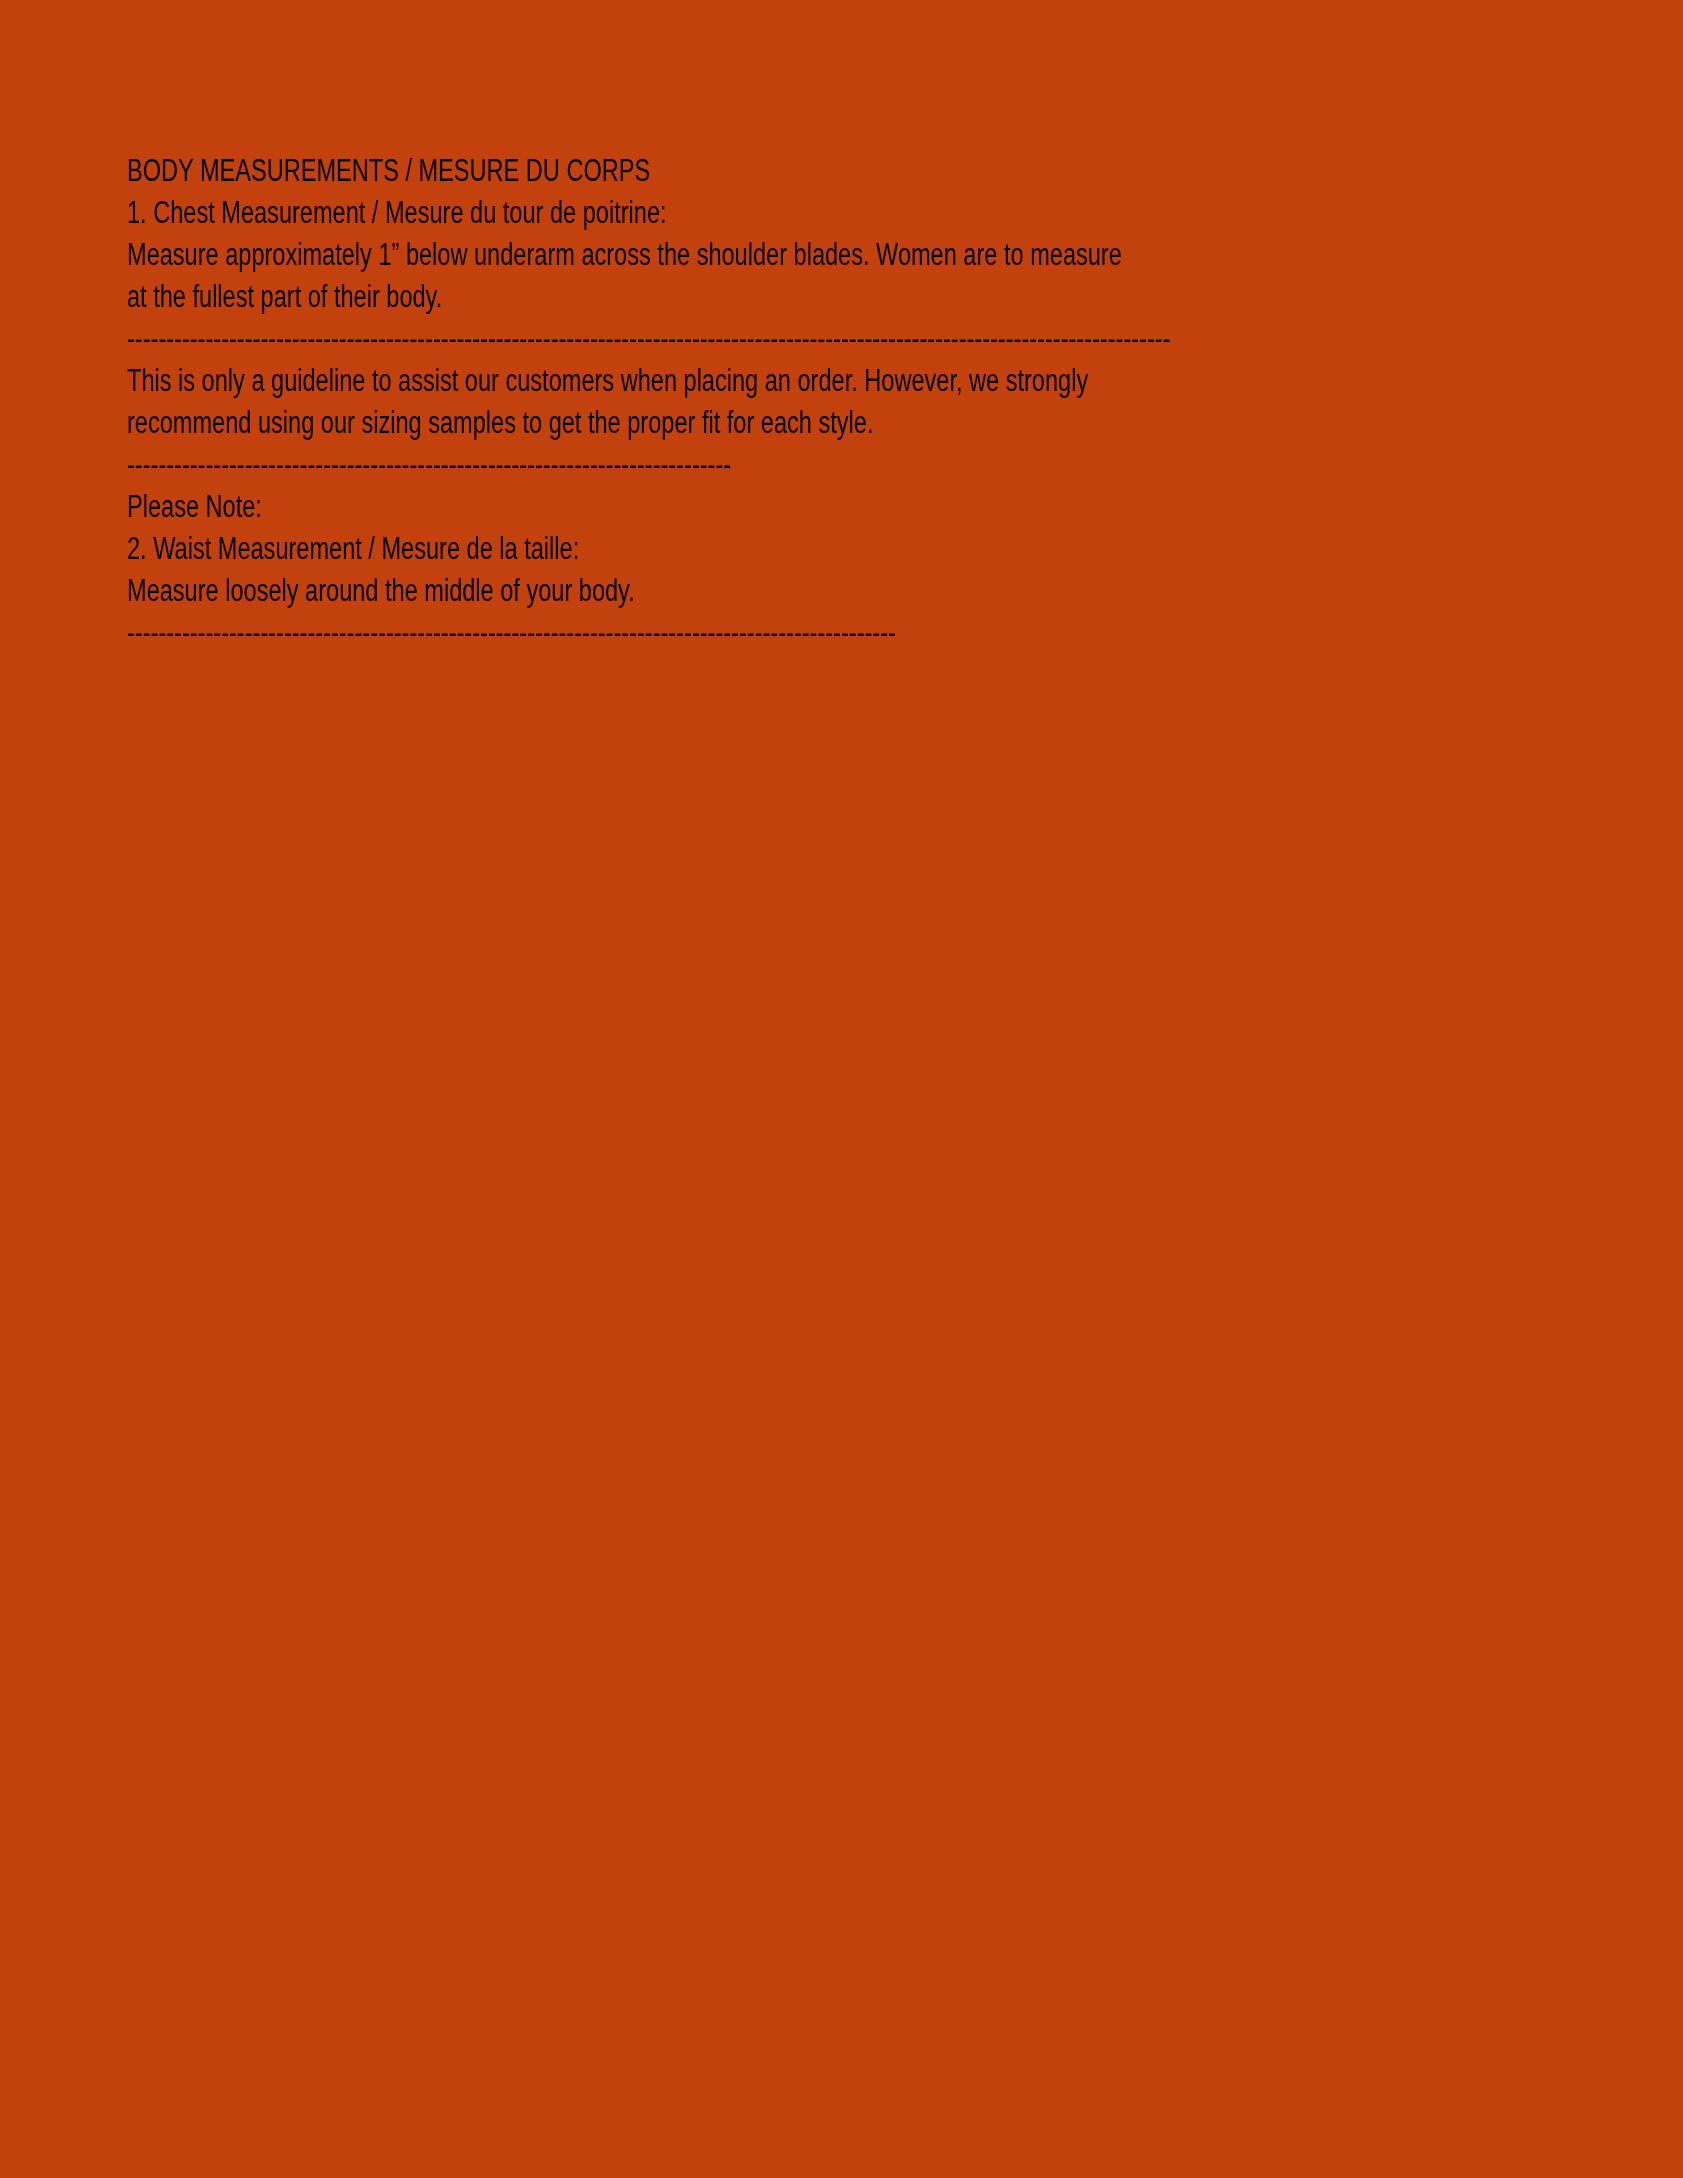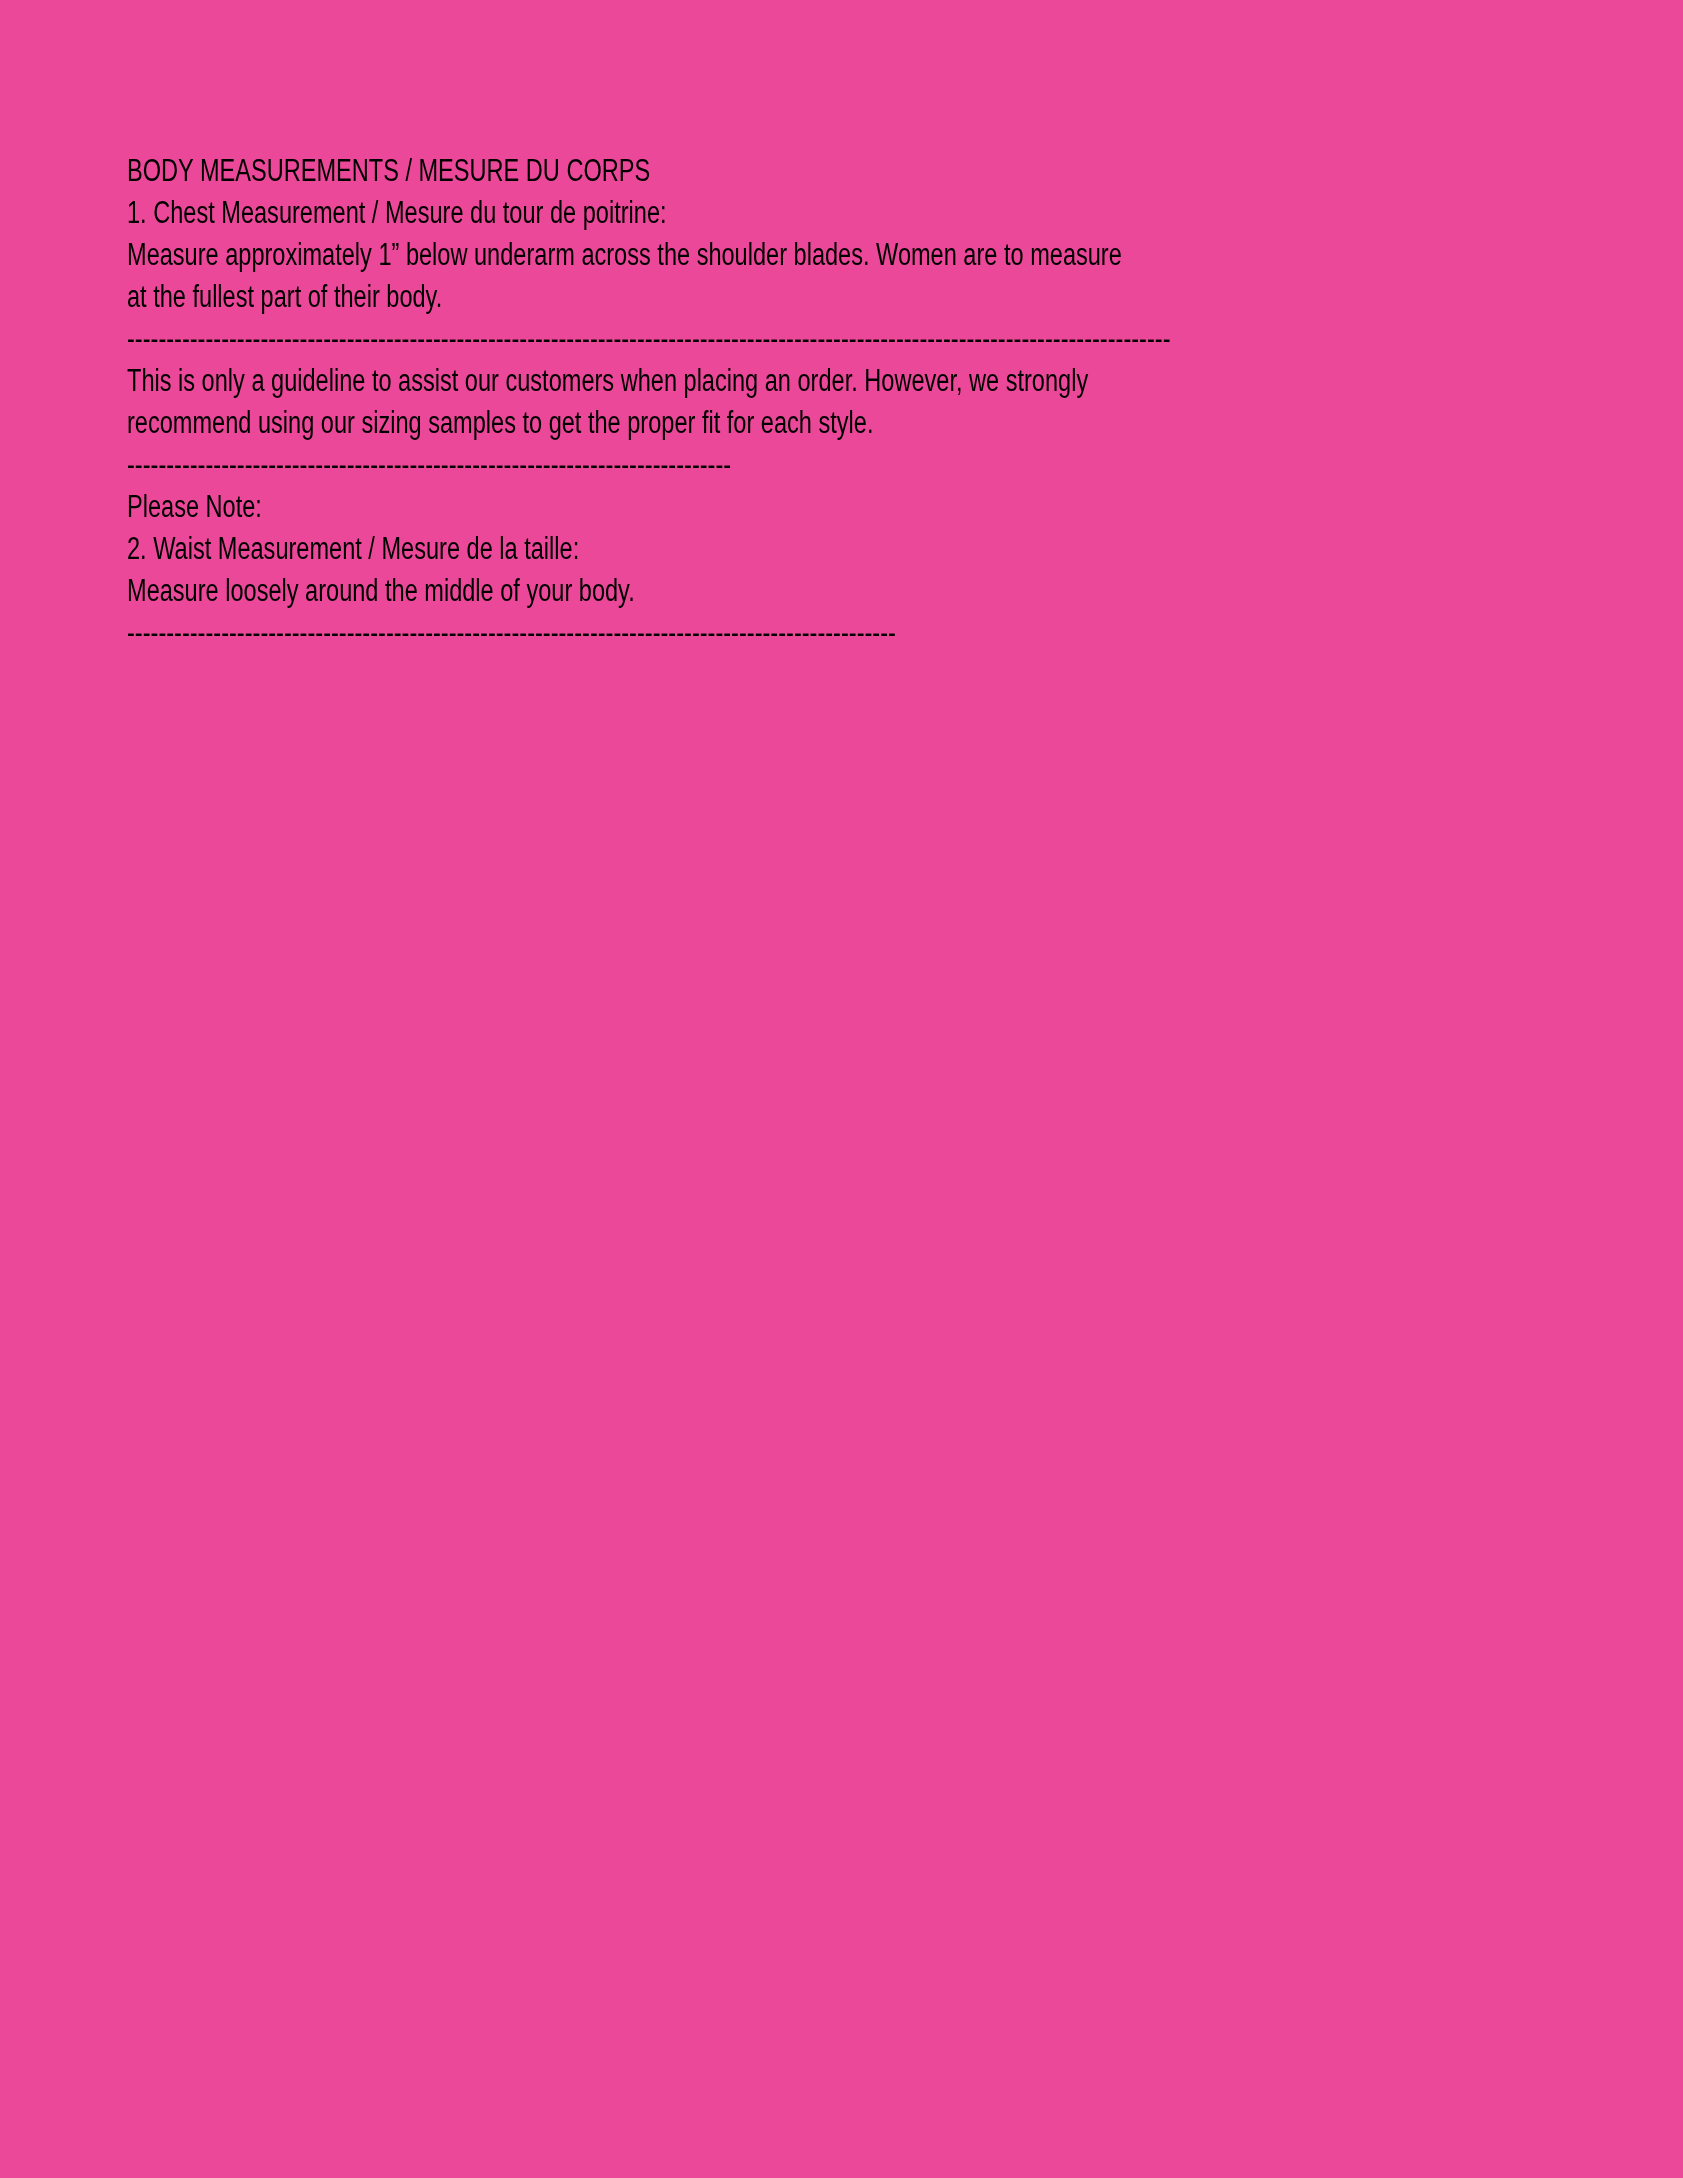--- a/index.html
+++ b/index.html
@@ -4,21 +4,21 @@
 <style>
   html, body {
     margin: 0;
     padding: 0;
     background: #ffffff;
   }
   .page {
     position: relative;
     width: 1683px;
     height: 2178px;
-    background: #ec4899;
+    background: #c2410c;
     overflow: hidden;
   }
   .doc-content {
     position: absolute;
     left: 127px;
     top: 150px;
     transform: scaleX(0.76);
     transform-origin: 0 0;
     font-family: "Liberation Sans", sans-serif;
     font-size: 31px;

